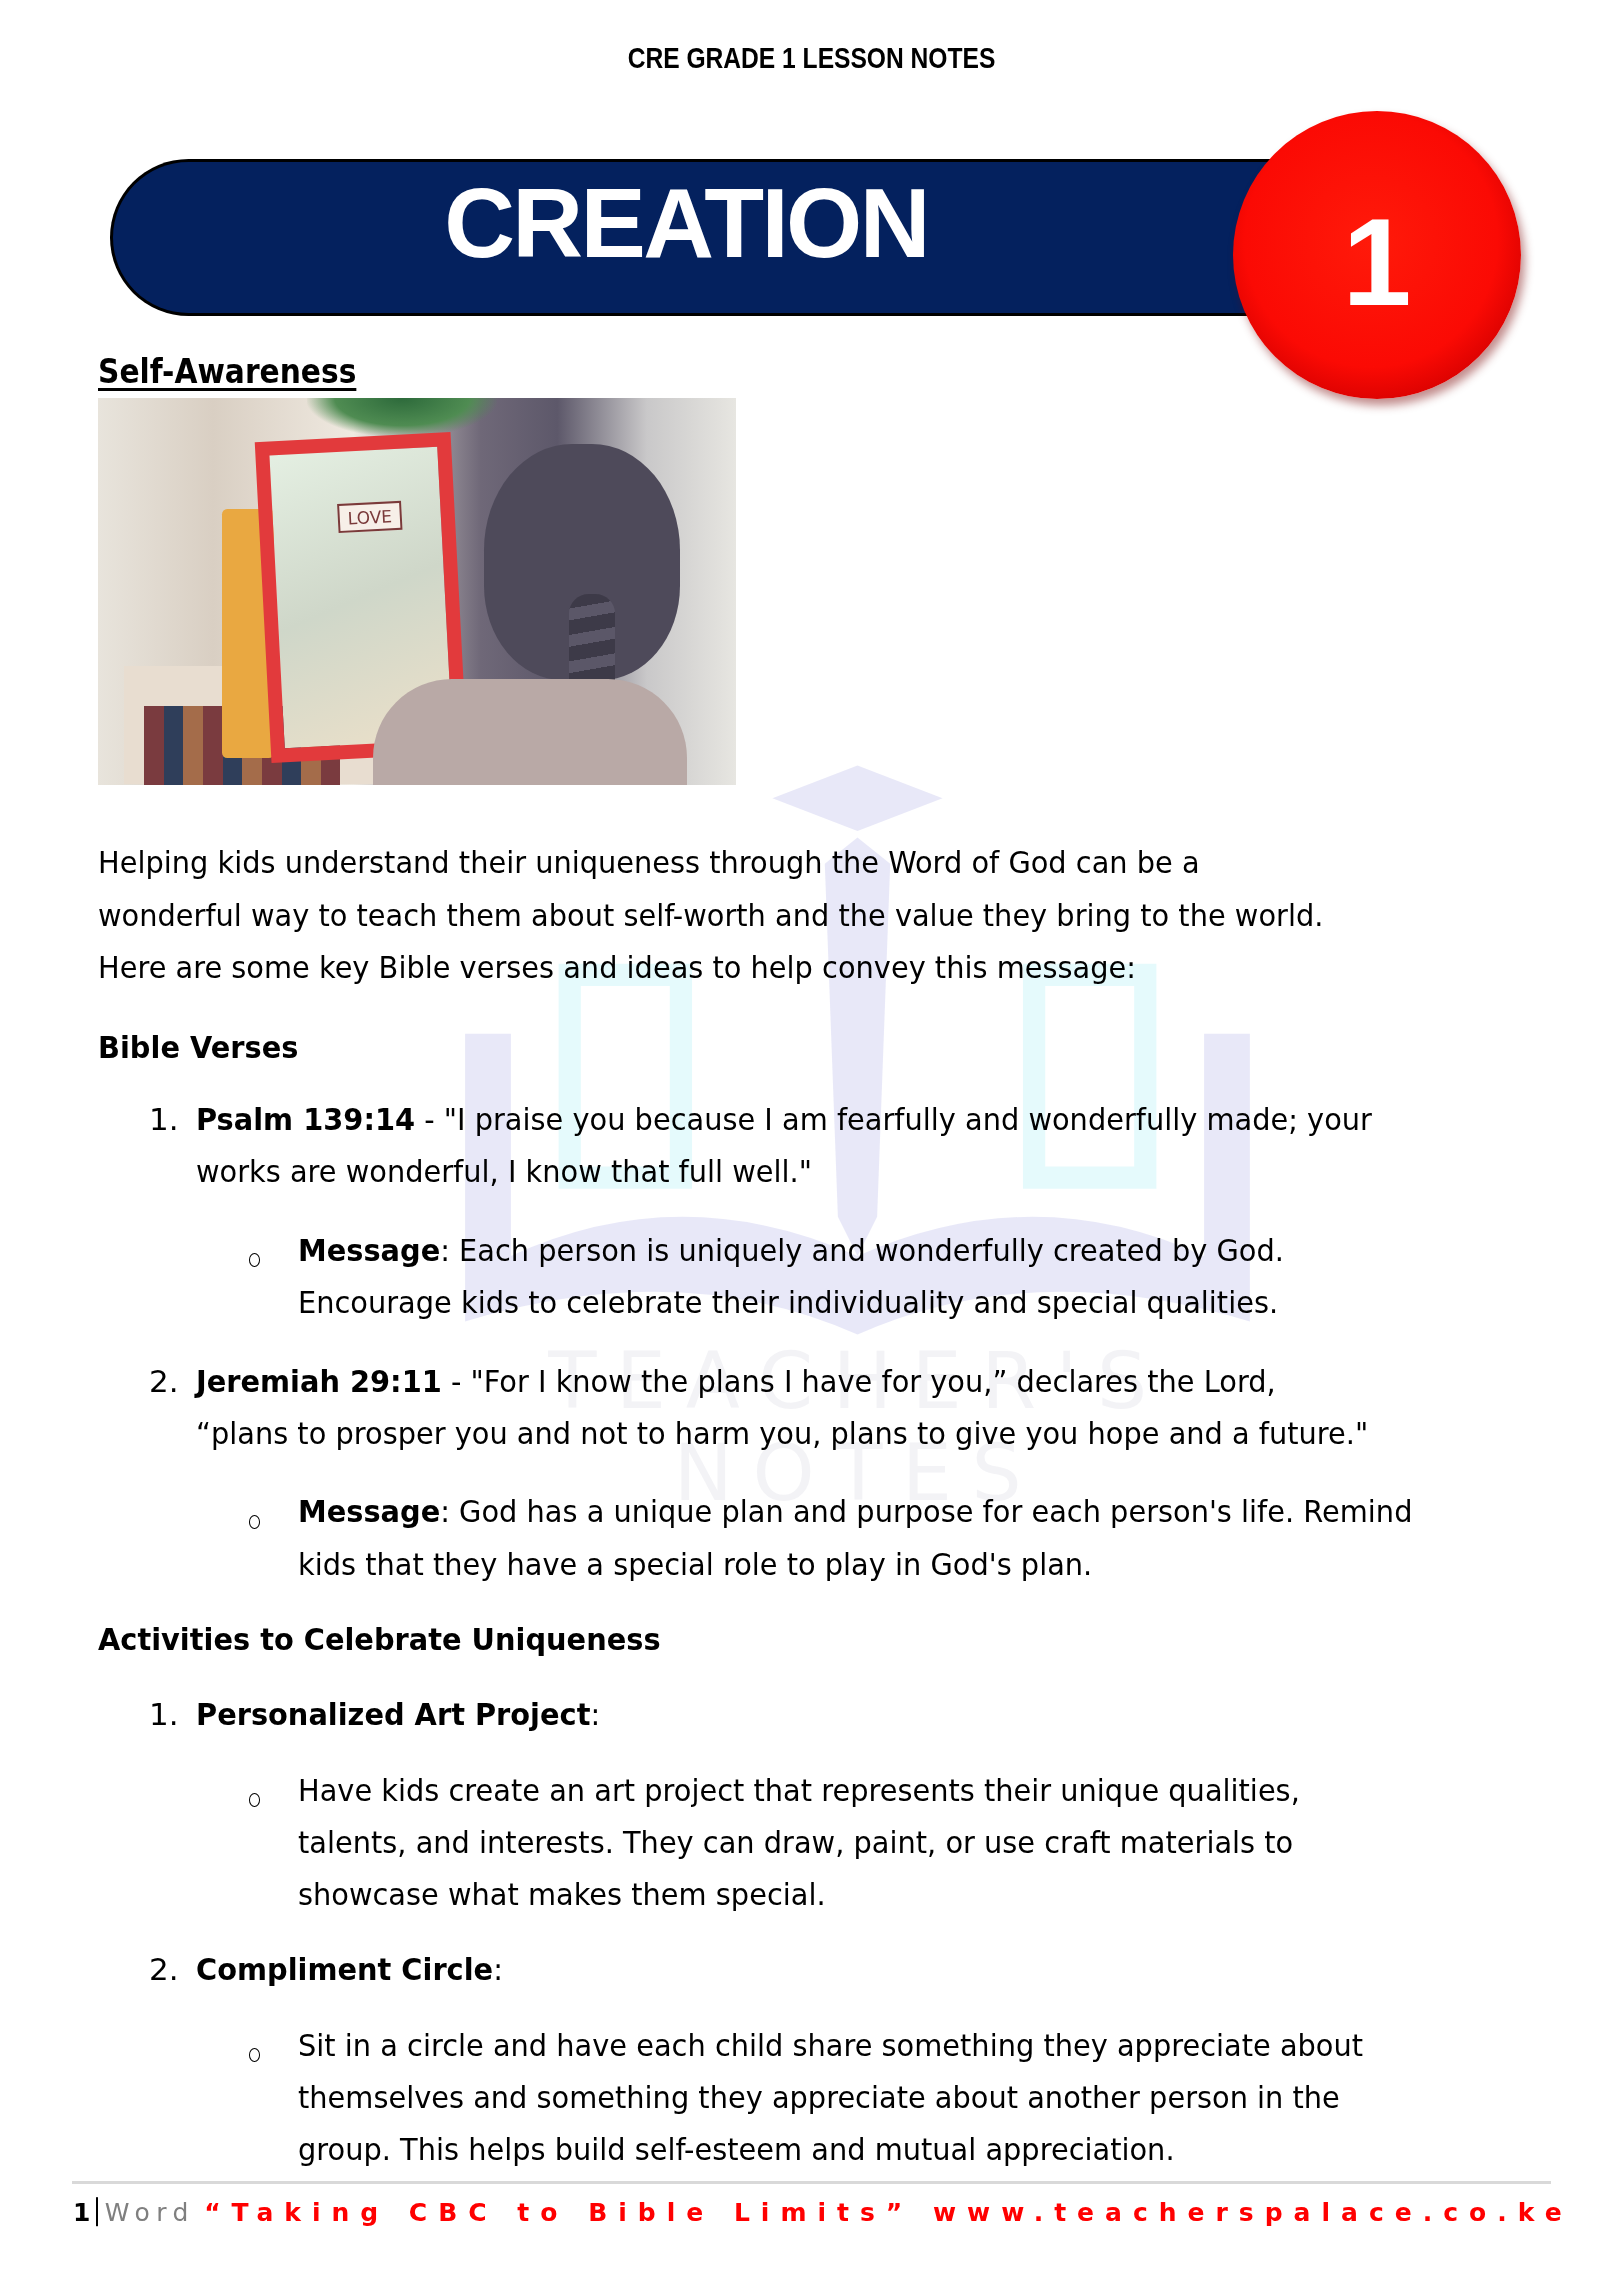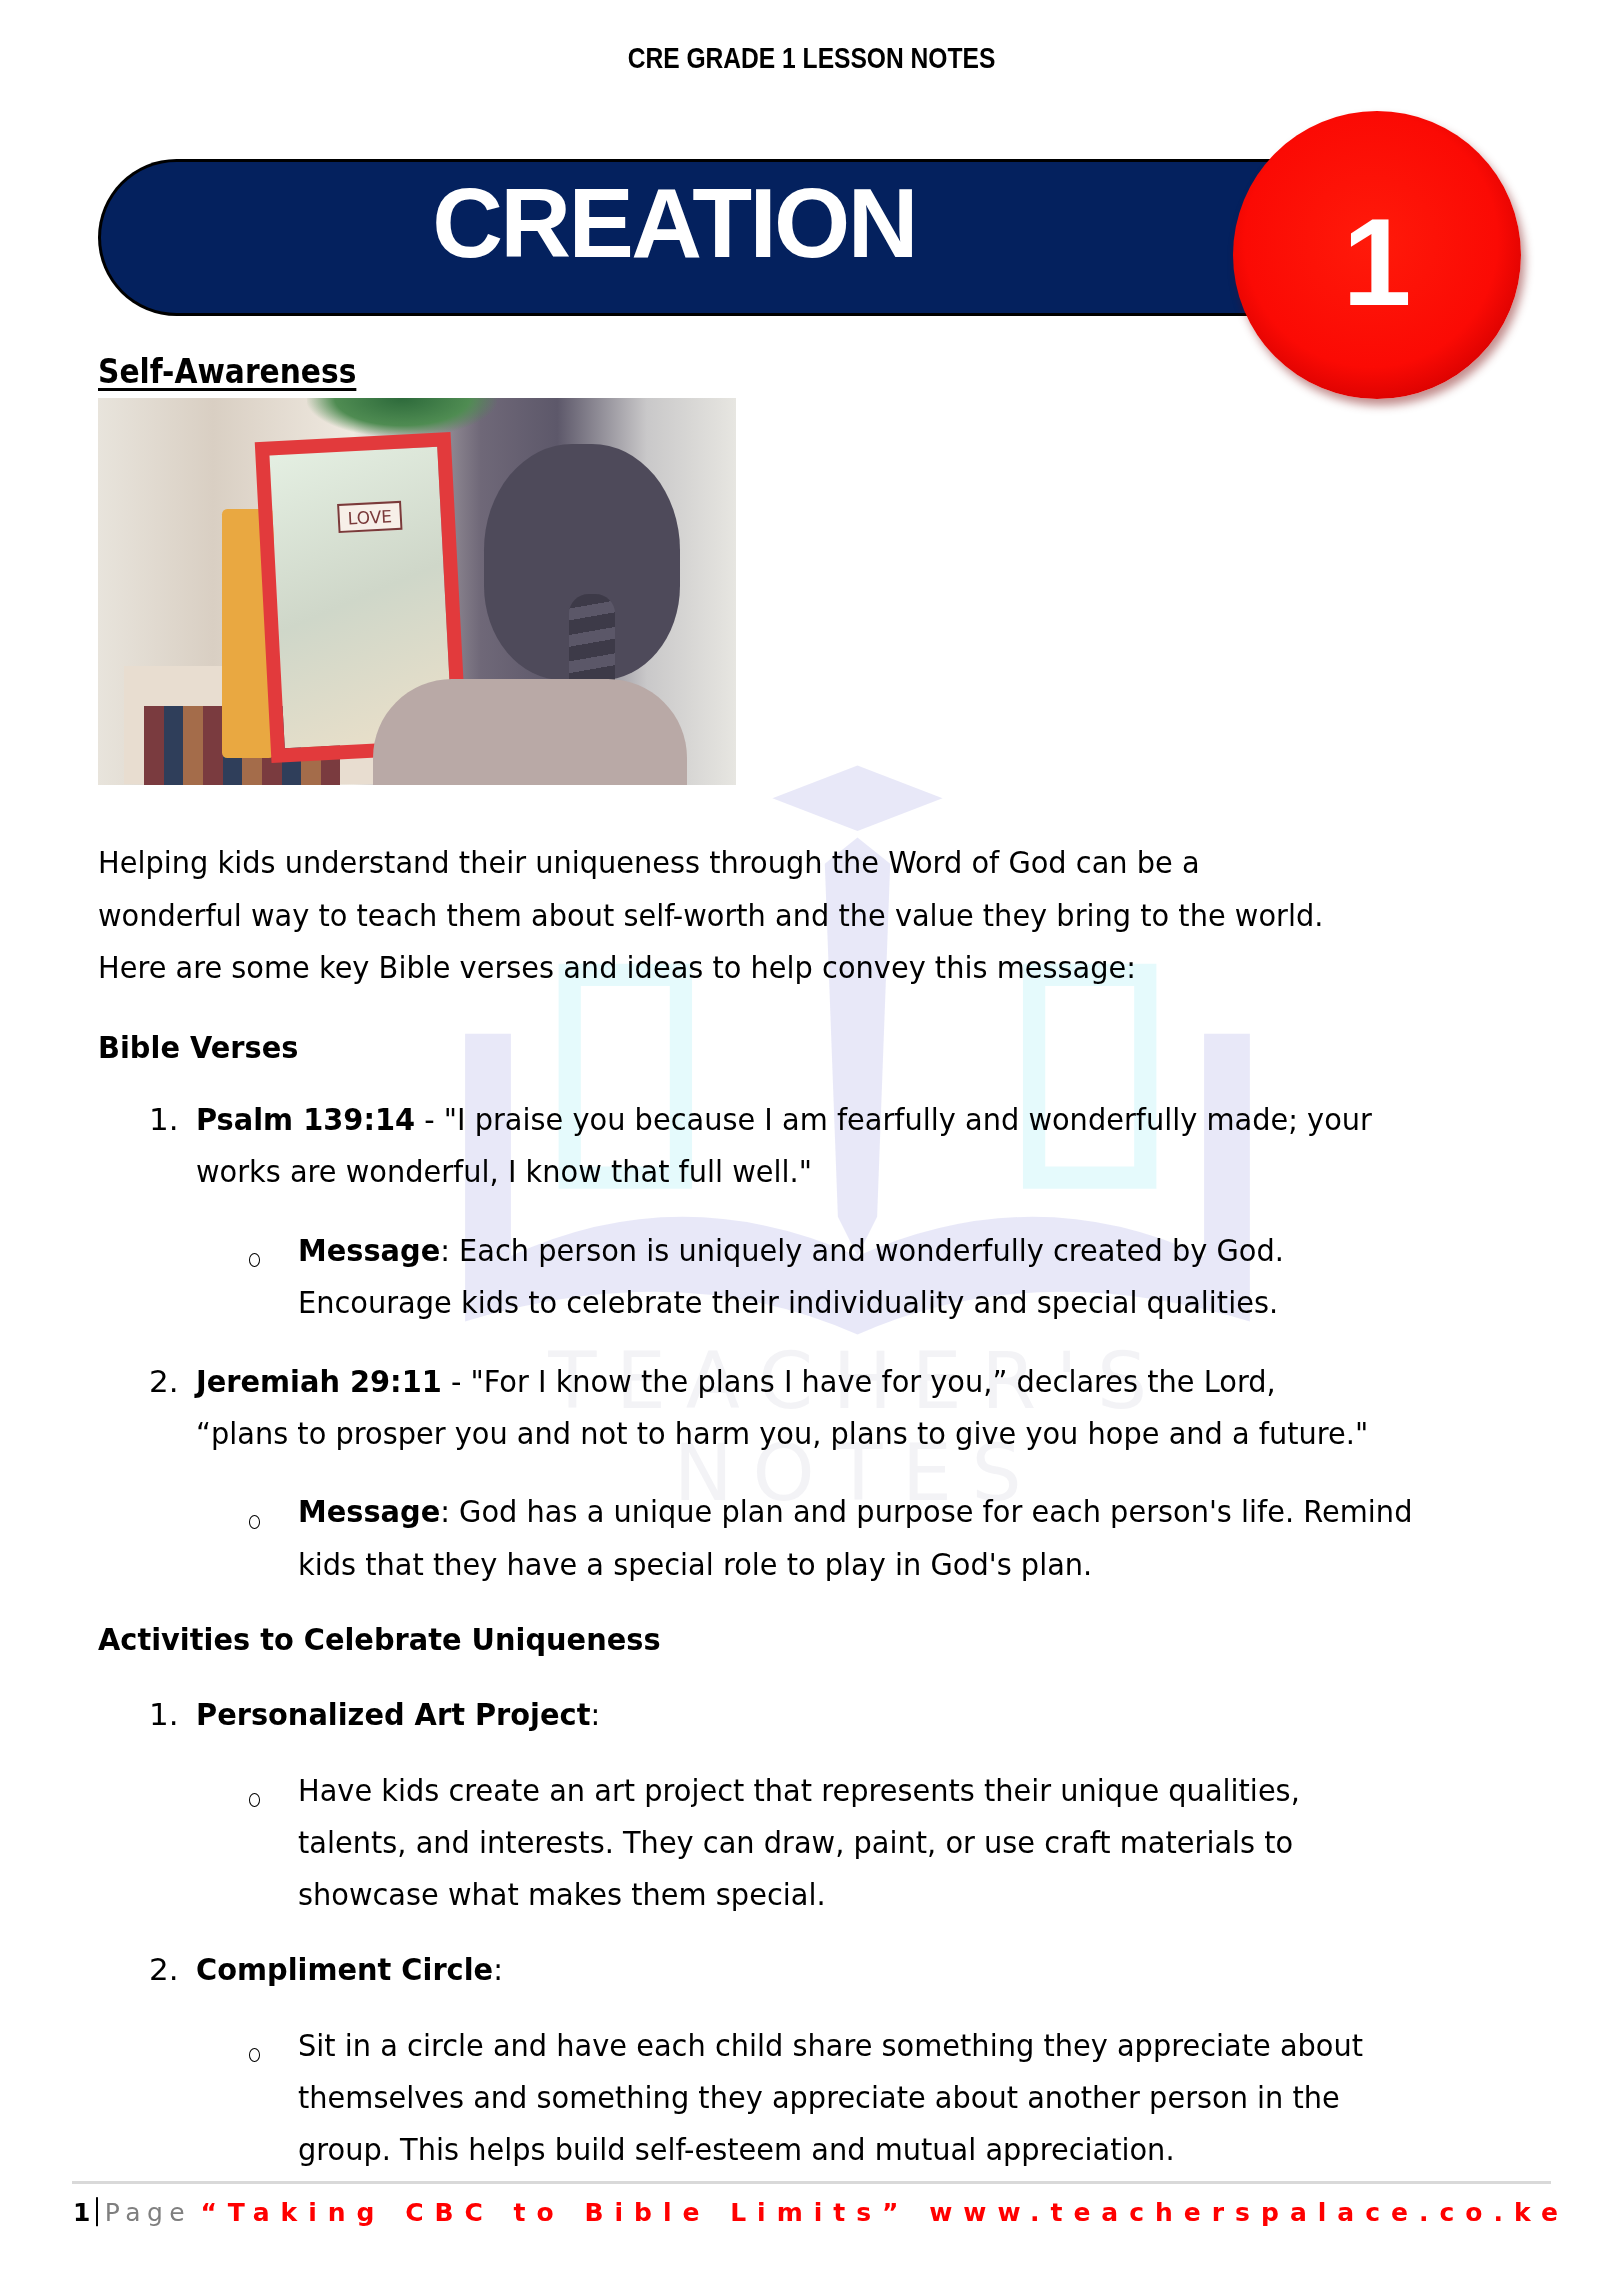--- a/index.html
+++ b/index.html
@@ -1,21 +1,21 @@
 <!DOCTYPE html>
 <html style="font-size:10.5px"><head>
 <meta charset="utf-8">
 <style>
   html, body { margin: 0; padding: 0; background: #ffffff; }
   body { width: 1623px; height: 2295px; position: relative; overflow: hidden;
          font-family: "DejaVu Sans", sans-serif; color: #000; }
   .page-header { position: absolute; top: 41px; left: 0; width: 1623px; text-align: center;
          font-family: "Liberation Sans", sans-serif; font-weight: bold; font-size: 30px;
          transform: scaleX(0.82); transform-origin: center; letter-spacing: 0; }
-  .banner { position: absolute; left: 98px; top: 159px; width: 1243px; height: 157px; }
+  .banner { position: absolute; left: 110px; top: 159px; width: 1243px; height: 157px; }
   .banner-pill { position: absolute; left: 0; top: 0; width: 1243px; height: 157px;
          background: #04215e; border-radius: 79px 0 0 79px / 79px 0 0 79px;
          border: 3.3px solid #000; border-right: none; box-sizing: border-box; }
   .banner-title { position: absolute; left: 0; top: 0; width: 1034px; height: 157px;
          display: flex; align-items: center; justify-content: center; color: #fff;
          font-family: "Liberation Sans", sans-serif; font-weight: bold; font-size: 98px;
          letter-spacing: -2.6px; padding-left: 118px; box-sizing: border-box; margin-top: -14.4px; }
   .badge { position: absolute; left: 1233px; top: 111px; width: 288px; height: 288px;
          border-radius: 50%; background: radial-gradient(circle at 48% 45%, #ff1a0a 0%, #fb0a04 58%, #d40000 78%, #8e0000 100%);
          box-shadow: 3.9px 6.5px 9.2px rgba(120,0,0,0.45); display: flex; align-items: center; justify-content: center; }
@@ -124,16 +124,16 @@
 <div class="para" style="left:196px;top:1943px;"><span class="bold">Compliment Circle</span><span>:</span></div>
 <span class="bullet" style="left:249px;top:2048px;"></span>
 <div class="para" style="left:298px;top:2019px;">Sit in a circle and have each child share something they appreciate about</div>
 <div class="para" style="left:298px;top:2071px;">themselves and something they appreciate about another person in the</div>
 <div class="para" style="left:298px;top:2123px;">group. This helps build self-esteem and mutual appreciation.</div>
 
 <div class="footer-rule"></div>
 <div class="footer">
   <span class="f-num">1</span>
   <span class="f-bar"></span>
-  <span class="f-page">Page</span>
+  <span class="f-page">Word</span>
   <span class="f-tag">“Taking CBC to Bible Limits” www.teacherspalace.co.ke</span>
 </div>
 
 
 </body></html>

